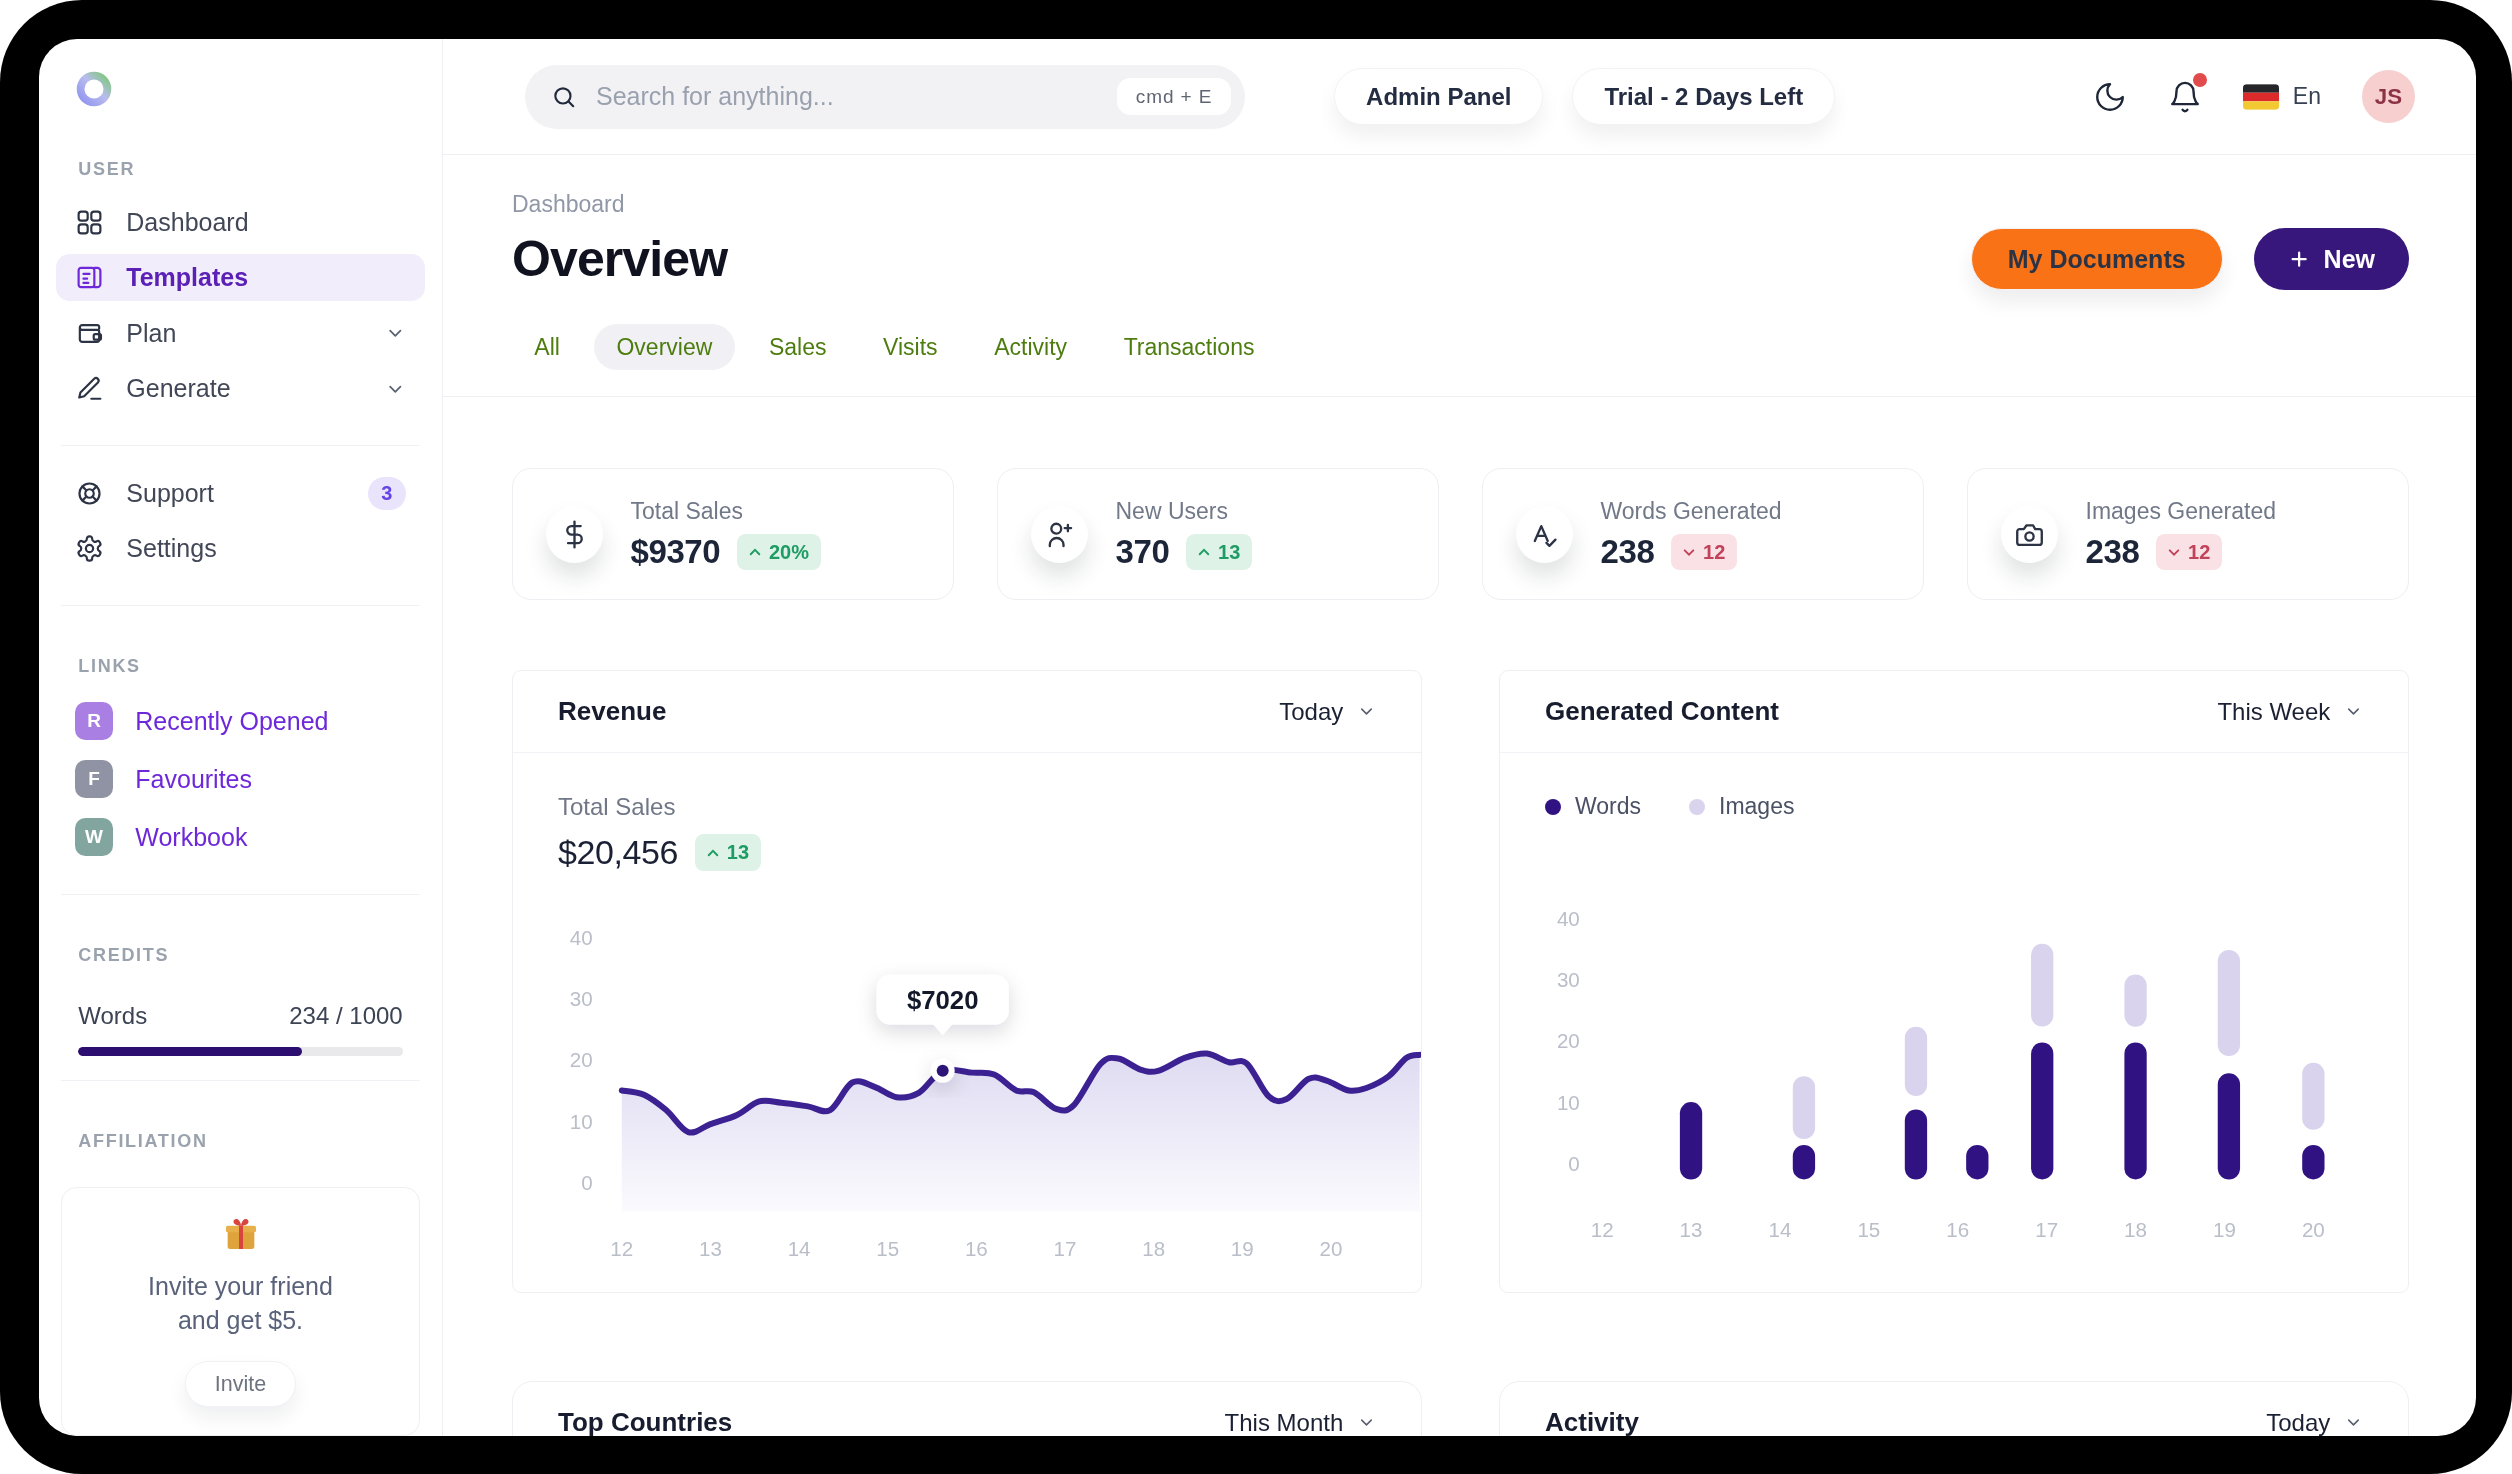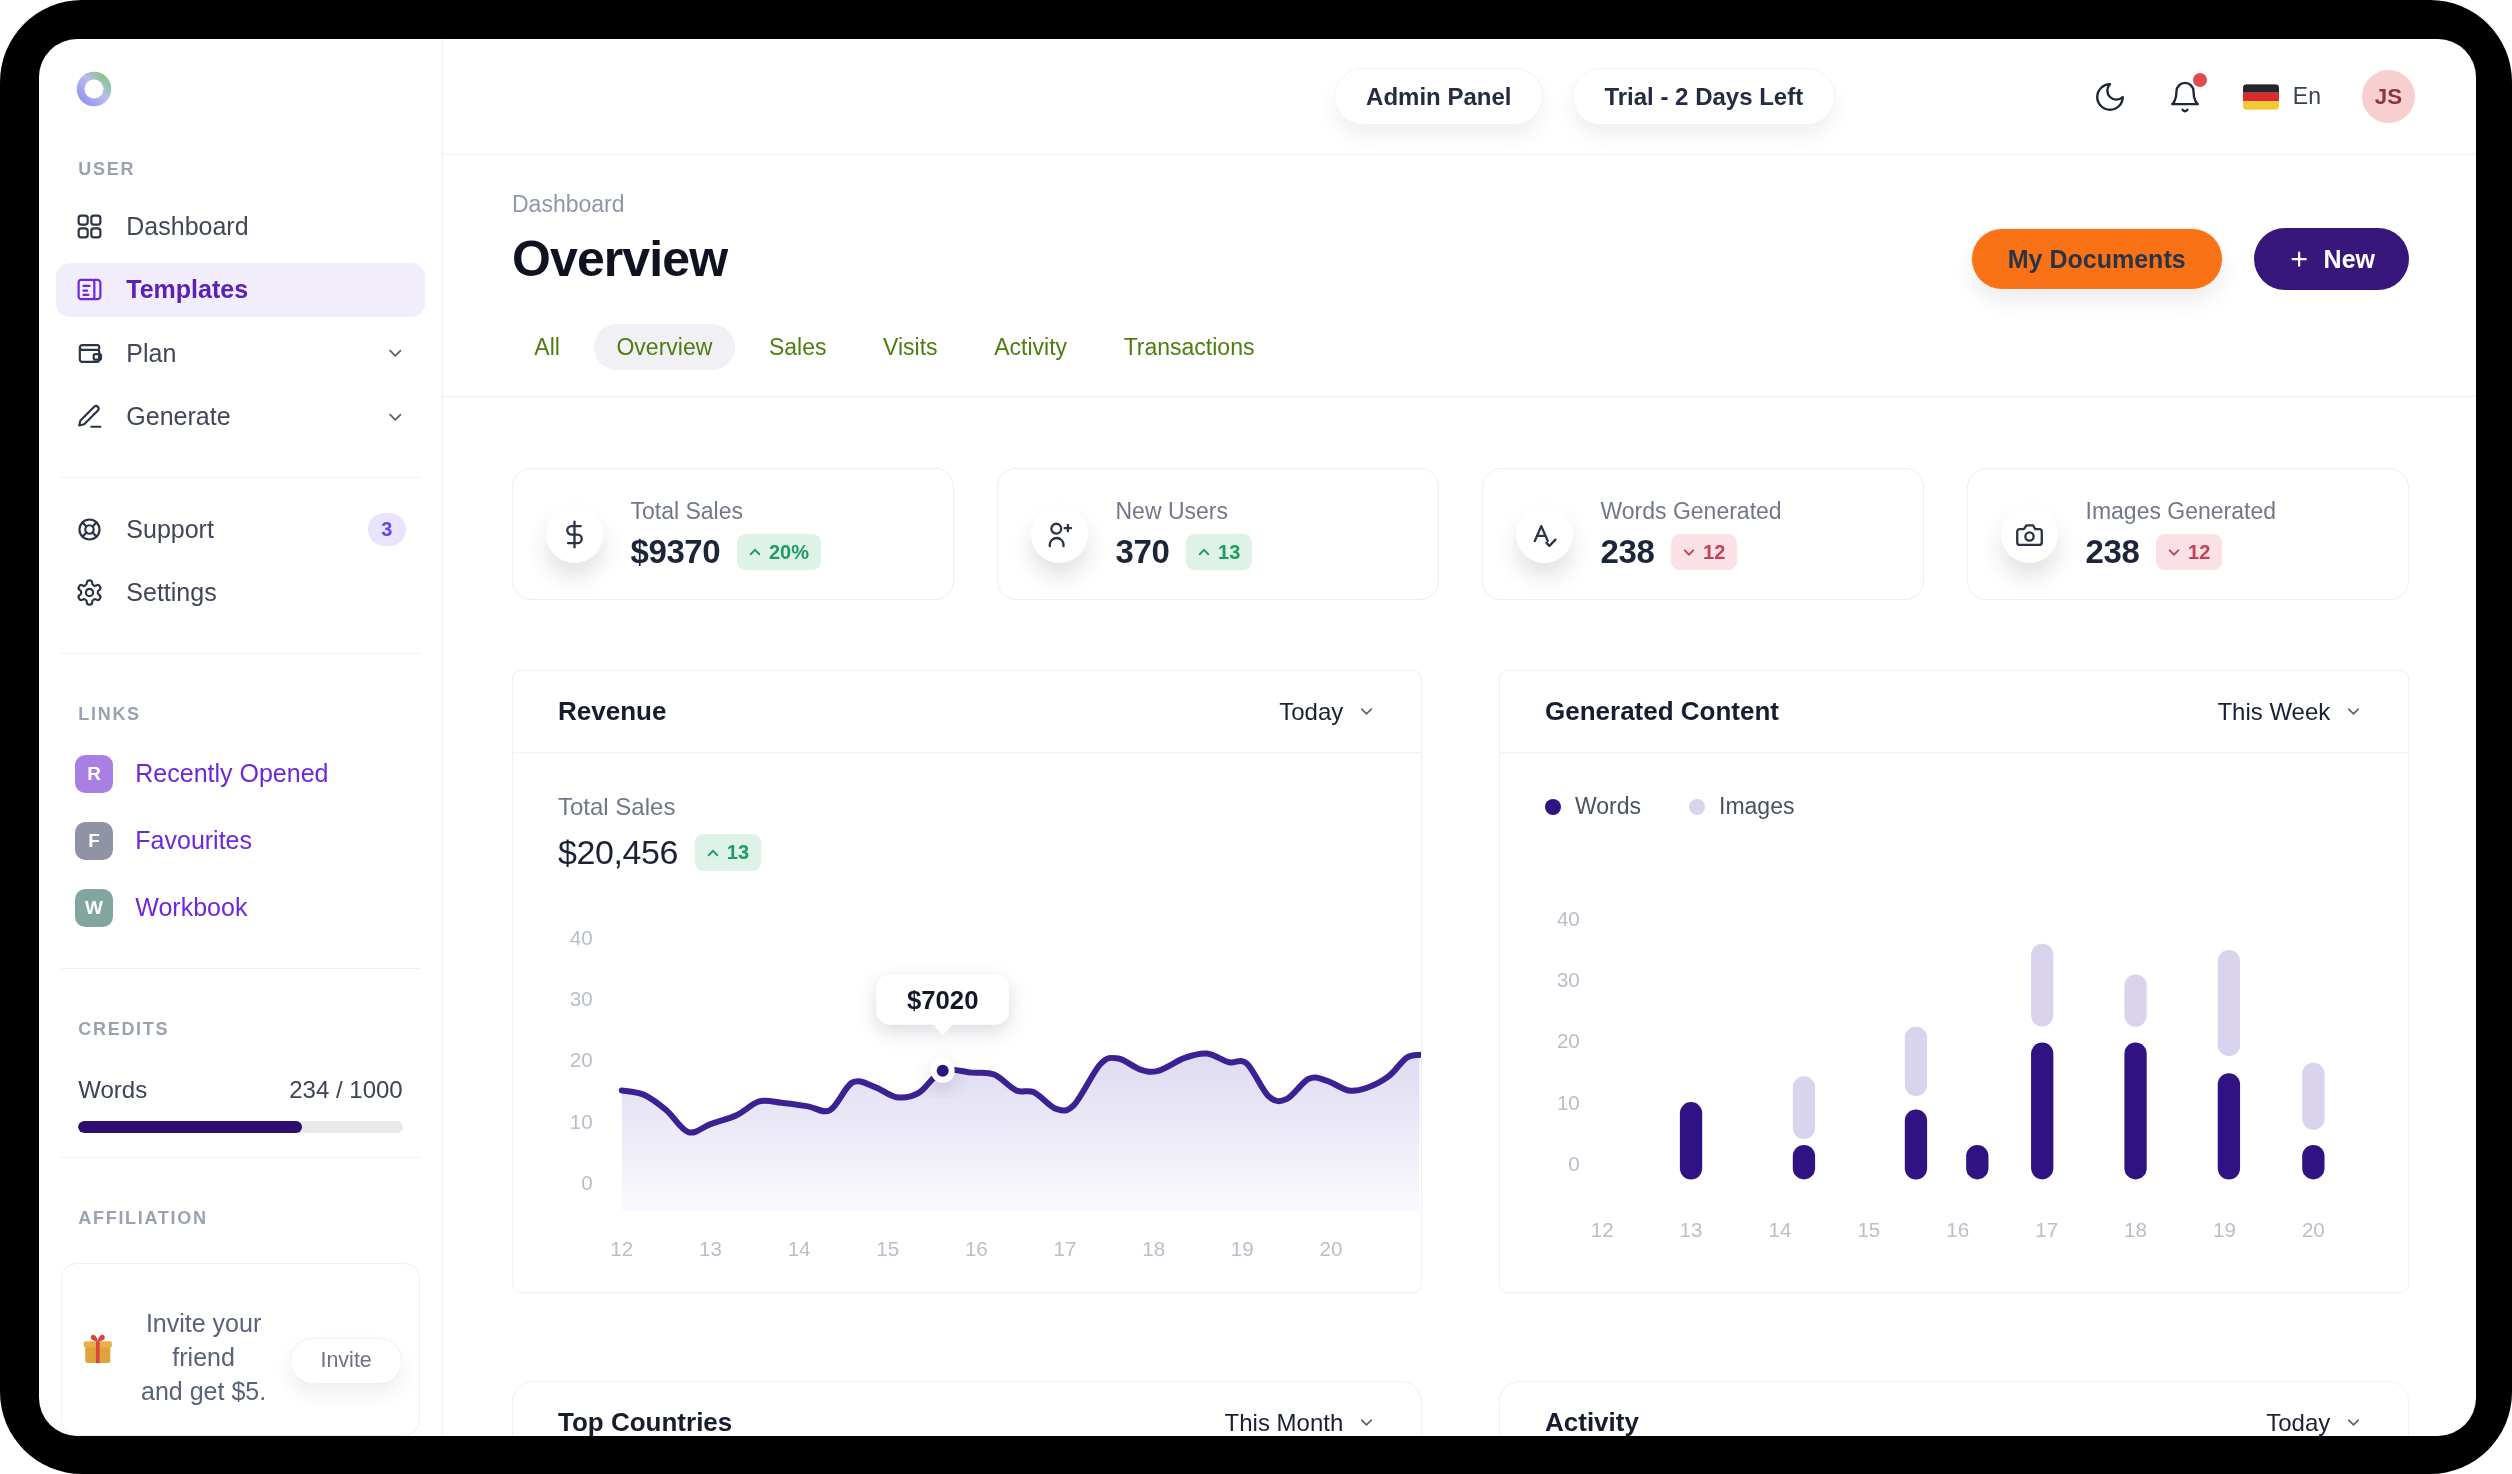--- a/index.html
+++ b/index.html
@@ -19,21 +19,21 @@
   .nav-item .chev{margin-left:auto}
   .nav-badge{margin-left:auto;background:#e9e3fc;color:#6444e4;font-size:20px;font-weight:600;padding:5.2px 13.7px;border-radius:858px}
   .sb-div{border-top:1.7px solid #f1f0f4;margin:24px 5.2px}
   .link-item{display:flex;align-items:center;height:60px;padding:0 19px;margin-bottom:6.9px;border-radius:13.7px;cursor:pointer}
   .link-avatar{width:38px;height:38px;border-radius:10.3px;color:#fff;font-size:19px;font-weight:600;display:flex;align-items:center;justify-content:center}
   .link-item .lbl{font-size:25px;color:#6d28d9;font-weight:500;margin-left:22.3px}
   .credits-row{display:flex;justify-content:space-between;align-items:center;margin:17px 22.3px 0}
   .credits-row span{font-size:24px;color:#3c4354;font-weight:500}
   .progress{height:11.2px;border-radius:6px;background:#e9e9ec;margin:17px 22.3px 0;overflow:hidden}
   .progress>div{height:100%;border-radius:6px;background:#2c0e70}
-  .aff-card{border:1.7px solid #efeef2;border-radius:15.5px;margin:15.5px 5.2px 0;padding:26px 17px 27.5px;display:flex;align-items:center;text-align:center}
+  .aff-card{border:1.7px solid #efeef2;border-radius:15.5px;margin:15.5px 5.2px 0;padding:26px 17px 27.5px;display:flex;flex-direction:column;align-items:center;text-align:center}
   .aff-card .txt{font-size:25px;color:#59627a;line-height:34px;margin-top:15.5px}
   .invite-btn{margin-top:24px;padding:9.5px 29px;border-radius:858px;background:#fff;border:1.7px solid #f1f0f4;box-shadow:0 10.3px 19px rgba(20,22,40,.07);font-size:21.5px;color:#6d7480;font-weight:500;cursor:pointer}
   
   .main{flex:1;display:flex;flex-direction:column;min-width:0}
   .topbar{height:116px;flex-shrink:0;display:flex;align-items:center;padding:0 61px 0 82px;border-bottom:1.7px solid #efeef2}
   .search{width:720px;height:64px;background:#f2f2f5;border-radius:858px;display:flex;align-items:center;padding:0 13.7px 0 26px}
   .search input{flex:1;border:none;outline:none;background:transparent;font-size:25px;color:#1f2433;margin-left:19px;font-family:"Liberation Sans",sans-serif}
   .search input::placeholder{color:#9aa1ae}
   .kbd{background:#fff;border-radius:13.7px;padding:7.7px 19px;font-size:19px;color:#5f6673;letter-spacing:0.9px;white-space:nowrap}
   .tb-spacer{flex:1}
@@ -220,20 +220,28 @@
         <div>Invite your friend</div>
         <div>and get $5.</div>
       </div>
       <button class="invite-btn">Invite</button>
     </div>
   </aside>
 
   <div class="main">
 
     <header class="topbar">
+      <div class="search">
+        <svg width="26" height="26" viewBox="0 0 24 24" fill="none" stroke="#222b3d" stroke-width="2" stroke-linecap="round">
+          <circle cx="11" cy="11" r="7"></circle>
+              <path d="m16.2 16.2 4.3 4.3"></path>
+        </svg>
+        <input type="text" placeholder="Search for anything..." style="">
+        <span class="kbd">cmd + E</span>
+      </div>
       <div class="tb-spacer"></div>
       <button class="pill-btn" style="margin-right:29px">Admin Panel</button>
       <button class="pill-btn">Trial - 2 Days Left</button>
       <div class="tb-gap"></div>
       <button class="icon-btn">
         <svg width="34" height="34" viewBox="0 0 24 24" fill="none" stroke="#1e2638" stroke-width="1.7" stroke-linecap="round" stroke-linejoin="round">
           <path d="M12 3a6 6 0 0 0 9 9 9 9 0 1 1-9-9Z"></path>
         </svg>
       </button>
       <button class="icon-btn">

